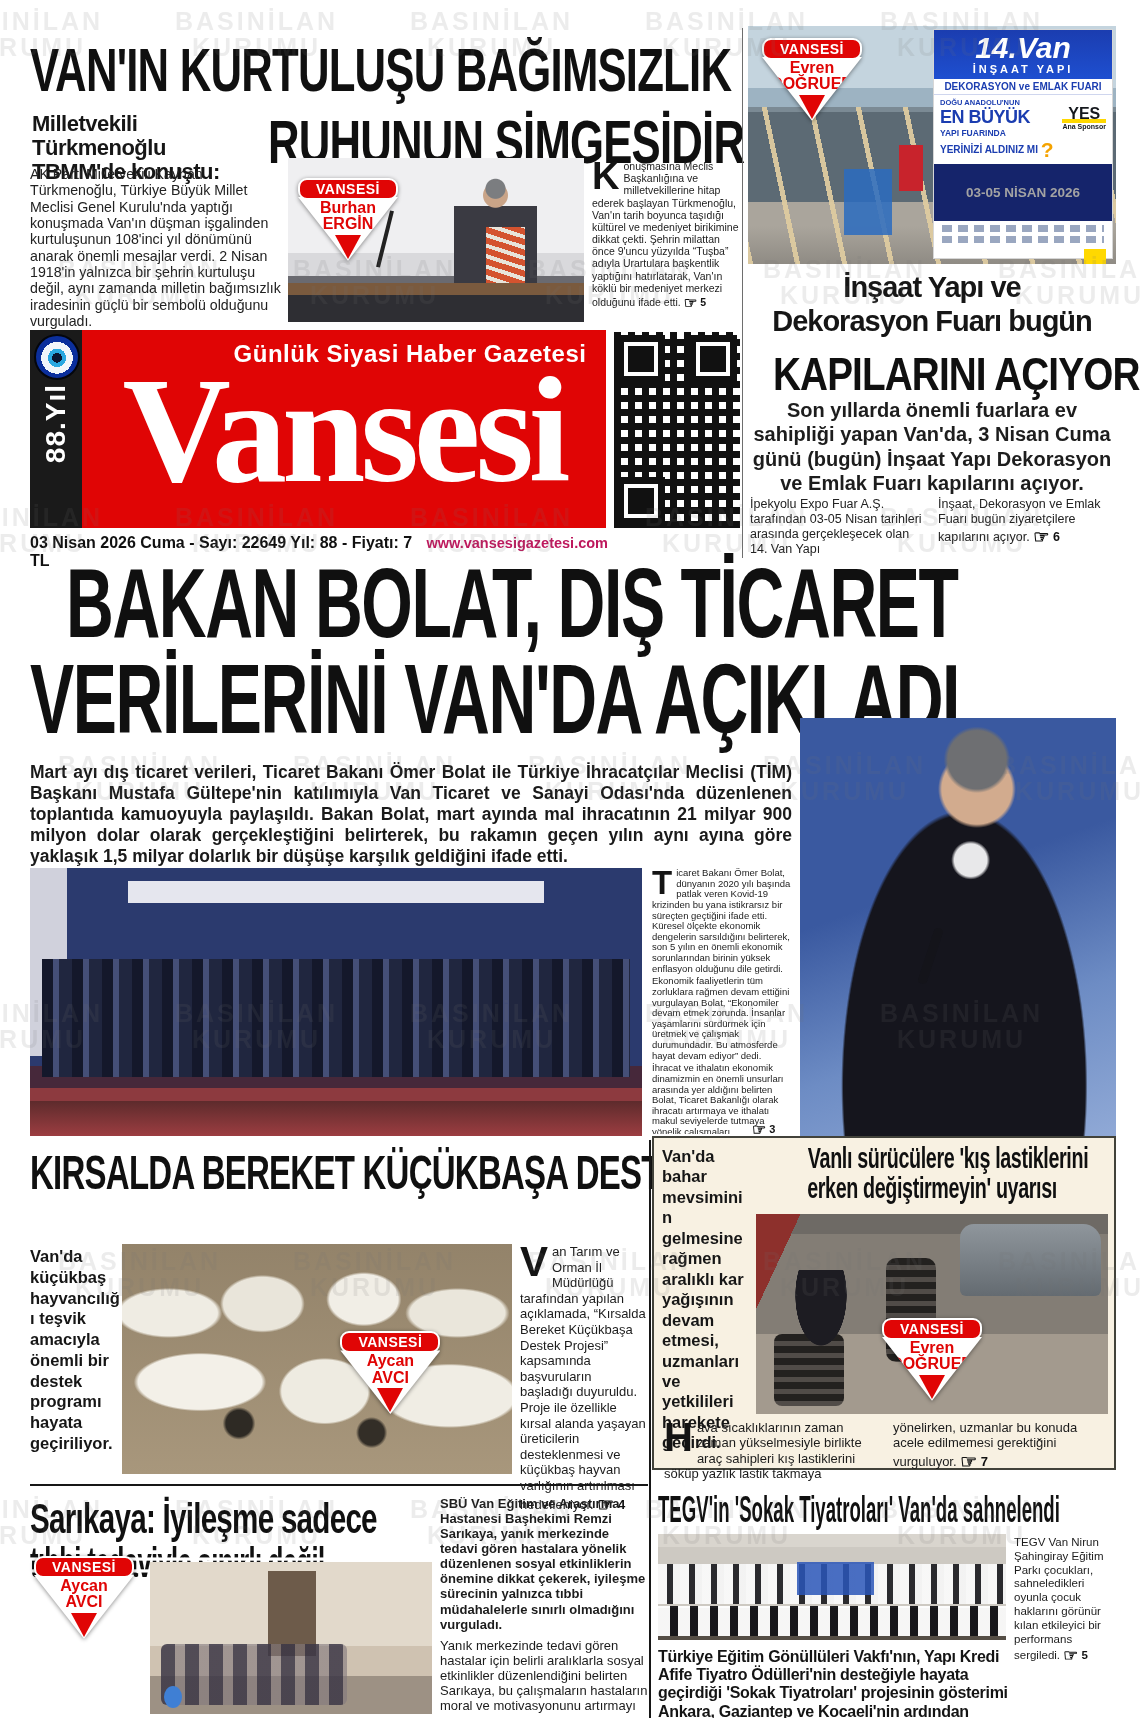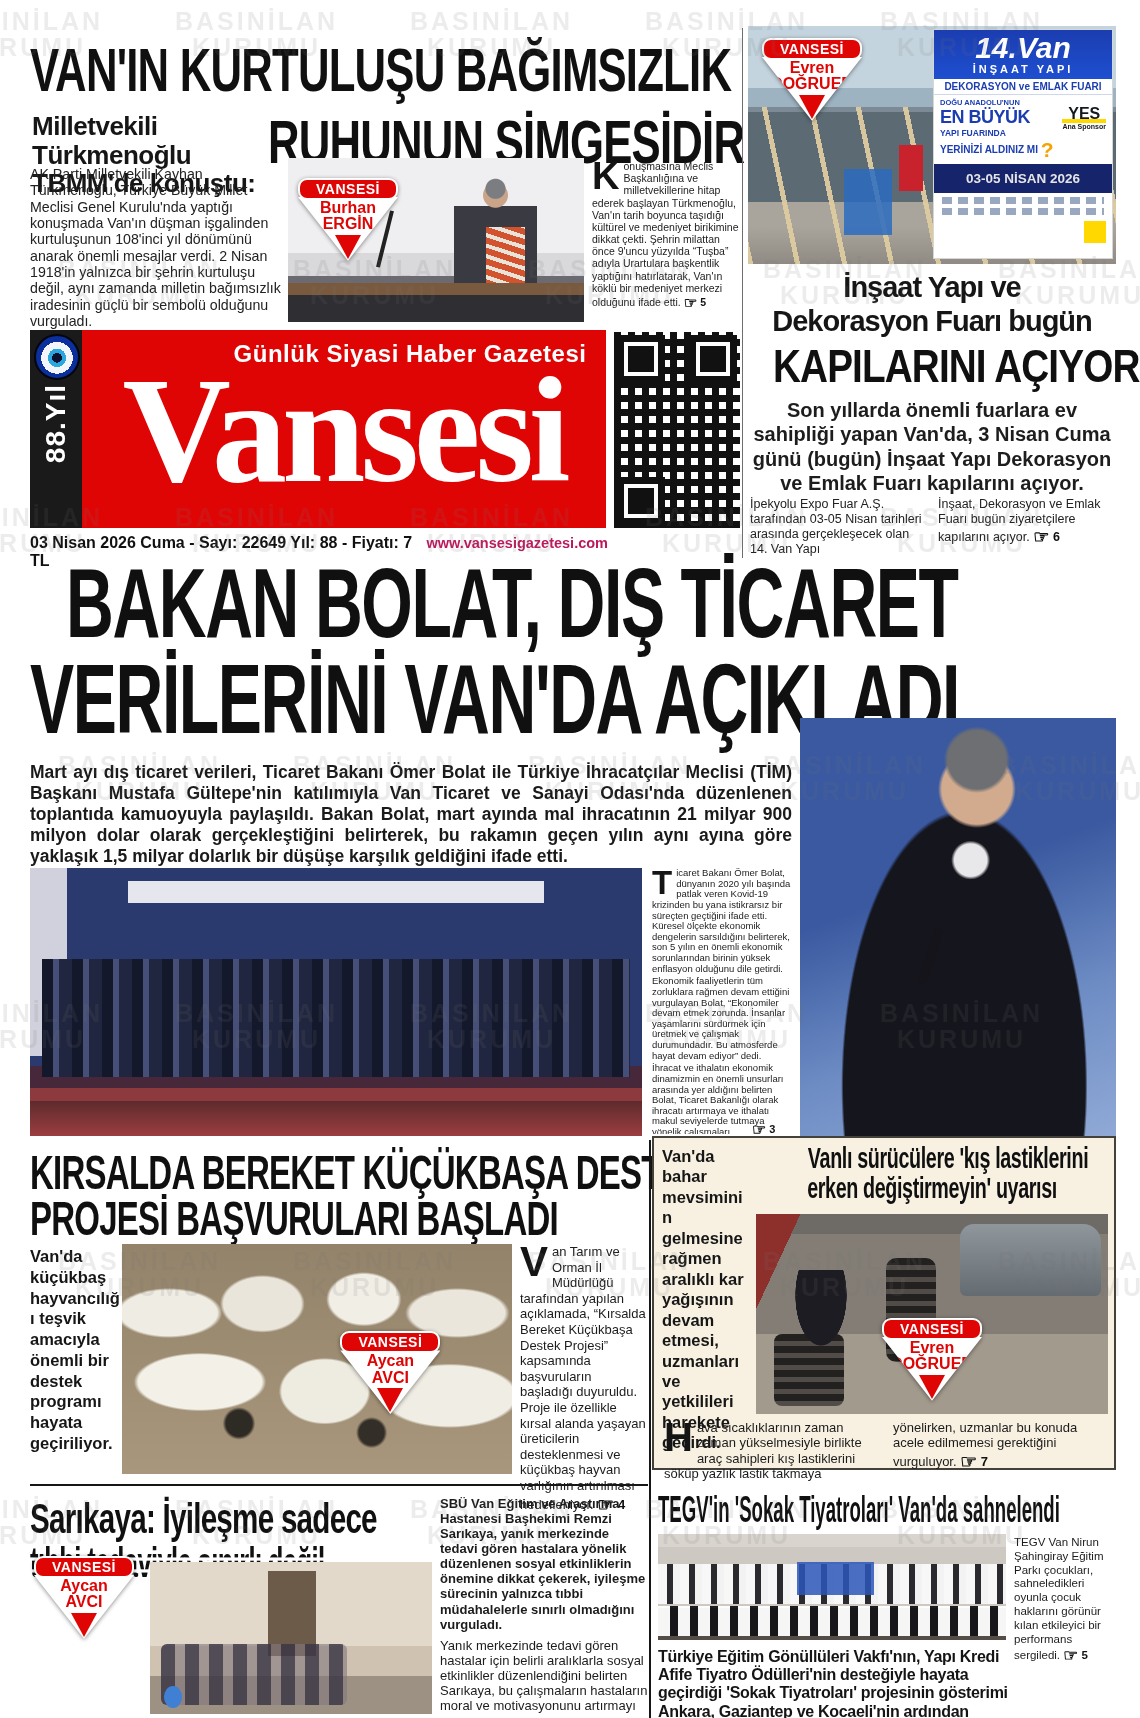--- a/index.html
+++ b/index.html
@@ -22,21 +22,21 @@
   .badge-body{background:#fff;clip-path:polygon(0 0,100% 0,50% 100%);margin-top:-3px;padding:3px 0 2px;}
   .badge-first,.badge-last{color:#e00505;font-weight:bold;font-size:16px;line-height:1.02;}
   .badge-tri{width:0;height:0;margin:2px auto 0;border-left:13px solid transparent;border-right:13px solid transparent;border-top:24px solid #e00505;}
   
   .dc{float:left;font-weight:bold;color:#141414;padding:1px 4px 0 0;}
   
   #tl-h1{left:30px;top:34px;}
   #tl-h1 .cond{font-size:56px;transform:scale(0.78,1.1);letter-spacing:-1px;}
   #tl-h2{left:268px;top:106px;}
   #tl-h2 .cond{font-size:56px;transform:scale(0.78,1.1);letter-spacing:-1px;}
-  #tl-kicker{left:32px;top:112px;width:240px;font-weight:bold;font-size:26px;line-height:1.1;letter-spacing:-.5px;}
+  #tl-kicker{left:32px;top:112px;width:240px;font-weight:bold;font-size:22px;line-height:1.1;letter-spacing:-.5px;}
   #tl-colA{left:30px;top:166px;width:258px;font-weight:normal;font-size:14.2px;line-height:1.15;color:#222;}
   #tl-photo{left:288px;top:158px;width:296px;height:164px;
     background:
       linear-gradient(180deg,#efeff1 0 58%,#d9d9dc 58% 72%,#6a6a70 72% 100%);}
   .pp-man{position:absolute;right:16%;top:12%;width:28%;height:66%;
     background:
       radial-gradient(circle at 50% 10%,#7b7d80 0 9%,transparent 10%),
       radial-gradient(circle at 50% 16%,#c9a488 0 12%,transparent 13%),
       linear-gradient(180deg,transparent 0 26%,#3a3a42 26% 100%);}
   .pp-scarf{position:absolute;right:20%;top:42%;width:13%;height:42%;background:repeating-linear-gradient(18deg,#d4532f 0 6px,#e8e4da 6px 10px);}
@@ -64,27 +64,27 @@
   .poster-strip{color:#1b3db0;font-weight:bold;font-size:10px;text-align:center;padding:2px 0;border-bottom:1px solid #cfd6ee;}
   .poster-mid{position:relative;padding:3px 6px 2px;color:#1b3db0;height:64px;}
   .pm-s1{font-size:7.5px;font-weight:bold;}
   .pm-big{font-size:18px;font-weight:bold;letter-spacing:-.5px;}
   .pm-s2{font-size:8.5px;font-weight:bold;}
   .pm-q{font-size:10px;font-weight:bold;}
   .pm-qmark{font-size:21px;font-weight:bold;color:#f5a300;vertical-align:-4px;}
   .yes-box{position:absolute;right:6px;top:10px;text-align:center;}
   .yes-name{font-size:16px;font-weight:bold;color:#15181d;background:linear-gradient(0deg,#ffd800 0 22%,transparent 22%);padding:0 2px;}
   .yes-label{font-size:7px;font-weight:bold;color:#15181d;}
-  .poster-date{background:#15246b;color:#e5e5e5;font-weight:bold;font-size:13.5px;text-align:center;padding:7px 0;}
+  .poster-date{background:#15246b;color:#a3a3a3;font-weight:bold;font-size:13.5px;text-align:center;padding:21px 0;}
   .poster-foot{position:relative;height:52px;}
   .pf-row{height:7px;margin:4px 8px 0;background:repeating-linear-gradient(90deg,#9aa7c0 0 10px,transparent 10px 16px);}
   .pf-chip{position:absolute;right:6px;bottom:6px;width:22px;height:22px;background:#ffd800;}
   #tr-h1{left:748px;top:272px;width:368px;text-align:center;font-weight:bold;font-size:29px;letter-spacing:-1px;line-height:1.1;}
   #tr-h2{left:748px;top:305px;width:368px;text-align:center;font-weight:bold;font-size:29px;letter-spacing:-1px;}
-  #tr-h3{left:748px;top:340px;width:368px;text-align:center;}
+  #tr-h3{left:748px;top:348px;width:368px;text-align:center;}
   #tr-h3 .condc{font-size:44px;transform:scale(0.88,1.05);letter-spacing:-1px;}
   #tr-sub{left:750px;top:398px;width:364px;font-weight:bold;font-size:20px;line-height:1.22;text-align:center;color:#1d1d1d;}
   #tr-col1{left:750px;top:497px;width:176px;font-size:12.5px;line-height:1.2;color:#222;}
   #tr-col2{left:938px;top:497px;width:176px;font-size:12.5px;line-height:1.2;color:#222;}
   
   #mh-black{left:30px;top:330px;width:52px;height:198px;background:#1a1a1a;}
   .eye{position:absolute;left:4px;top:4px;width:42px;height:42px;border-radius:50%;border:2px solid #04060c;
     background:radial-gradient(circle at 50% 52%,#0a1430 0 16%,#2aa7e0 16% 30%,#f2f6fa 30% 52%,#0b2f9c 52% 100%);}
   .yr{position:absolute;left:50%;top:54px;transform:translateX(-50%) rotate(180deg);writing-mode:vertical-rl;color:#fff;font-weight:bold;font-size:28px;letter-spacing:1px;}
   #mh-red{left:82px;top:330px;width:524px;height:198px;background:#e00505;}
@@ -290,21 +290,20 @@
     <p><span class="dc">T</span><span>icaret Bakanı Ömer Bolat, dünyanın 2020 yılı başında patlak veren Kovid-19 krizinden bu yana istikrarsız bir süreçten geçtiğini ifade etti. Küresel ölçekte ekonomik dengelerin sarsıldığını belirterek, son 5 yılın en önemli ekonomik sorunlarından birinin yüksek enflasyon olduğunu dile getirdi.</span></p>
     <p><span>Ekonomik faaliyetlerin tüm zorluklara rağmen devam ettiğini vurgulayan Bolat, “Ekonomiler devam etmek zorunda. İnsanlar yaşamlarını sürdürmek için üretmek ve çalışmak durumundadır. Bu atmosferde hayat devam ediyor” dedi.</span></p>
     <p><span>İhracat ve ithalatın ekonomik dinamizmin en önemli unsurları arasında yer aldığını belirten Bolat, Ticaret Bakanlığı olarak ihracatı artırmaya ve ithalatı makul seviyelerde tutmaya yönelik çalışmaları</span></p>
   </div>
   <span class="abs pref" id="ms-colref"><span class="pt">☞</span> <span>3</span></span>
   <div class="photo" id="ms-bphoto">
     <div class="bp-mic"></div>
   </div>
 
   <div class="abs" id="k-h1"><span class="cond">KIRSALDA BEREKET KÜÇÜKBAŞA DESTEK</span></div>
-  <div class="abs" id="k-h2"><span class="cond">PROJESİ BAŞVURULARI BAŞLADI</span></div>
   <div class="abs" id="k-margin">Van'da küçükbaş hayvancılığı teşvik amacıyla önemli bir destek programı hayata geçiriliyor.</div>
   <div class="photo" id="k-photo">
     <div class="badge" style="left:56%;top:38%;">
       <div class="badge-band">VANSESİ</div>
       <div class="badge-body">
         <div class="badge-first">Aycan</div>
         <div class="badge-last">AVCI</div>
         <div class="badge-tri"></div>
       </div>
     </div>

